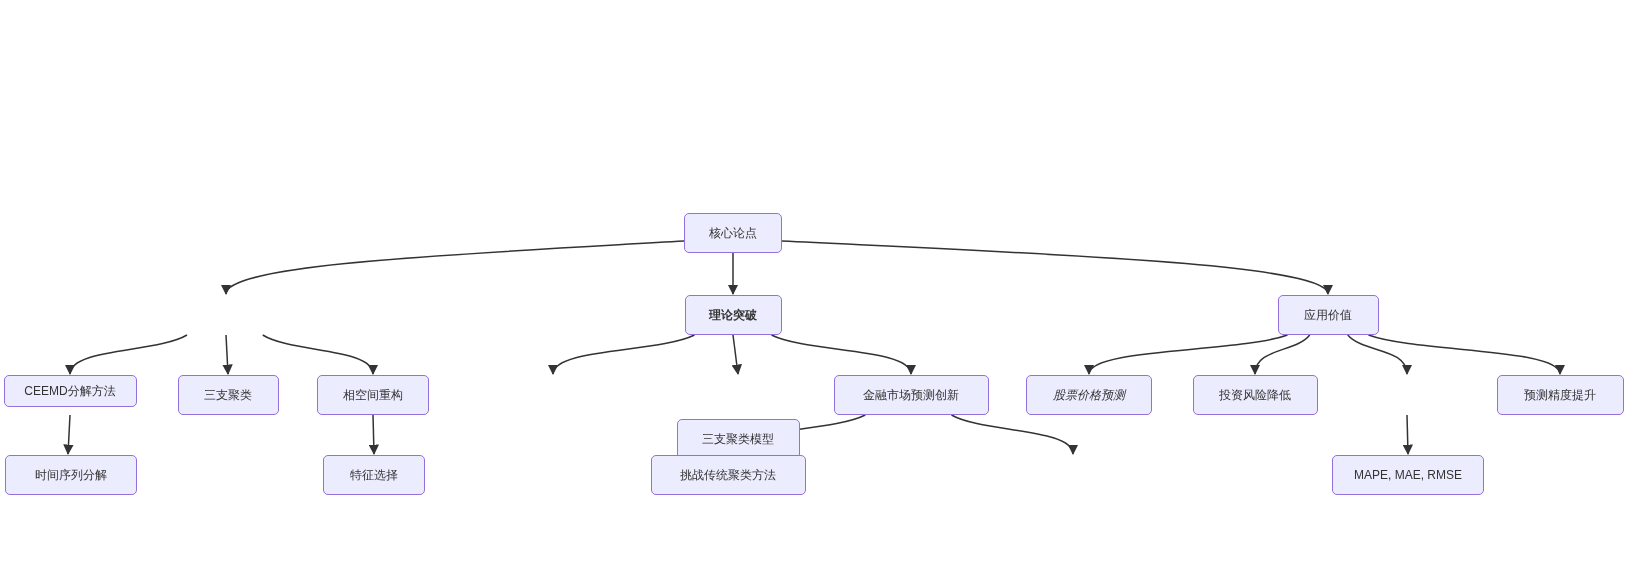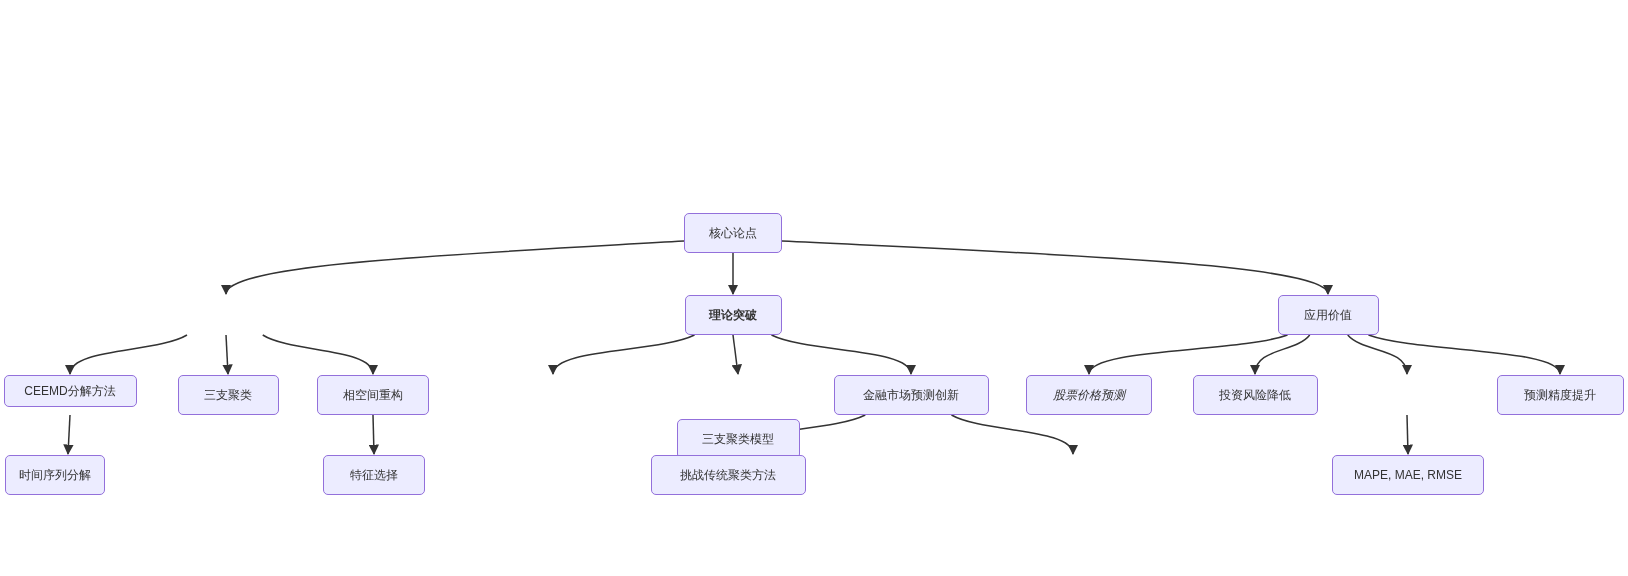--- a/index.html
+++ b/index.html
@@ -75,17 +75,17 @@
   <div class="node" style="left: 684.5px; top: 295px; width: 97px; height: 40px; font-weight: bold;">理论突破</div>
   <div class="node" style="left: 1277.5px; top: 295px; width: 101px; height: 40px;">应用价值</div>
   <div class="node" style="left: 3.5px; top: 375px; width: 133px; height: 32px;">CEEMD分解方法</div>
   <div class="node" style="left: 177.5px; top: 375px; width: 101px; height: 40px;">三支聚类</div>
   <div class="node" style="left: 317px; top: 375px; width: 112px; height: 40px;">相空间重构</div>
   <div class="node" style="left: 676.5px; top: 375px; width: 123px; height: 40px; margin-top: 44px;">三支聚类模型</div>
   <div class="node" style="left: 833.5px; top: 375px; width: 155px; height: 40px;">金融市场预测创新</div>
   <div class="node" style="left: 1026px; top: 375px; width: 126px; height: 40px; font-style: italic;">股票价格预测</div>
   <div class="node" style="left: 1192.5px; top: 375px; width: 125px; height: 40px;">投资风险降低</div>
   <div class="node" style="left: 1496.5px; top: 375px; width: 127px; height: 40px;">预测精度提升</div>
-  <div class="node" style="left: 5px; top: 455px; width: 100px; height: 40px;">时间序列分解</div>
+  <div class="node" style="left: 5px; top: 455px; width: 132px; height: 40px;">时间序列分解</div>
   <div class="node" style="left: 323px; top: 455px; width: 102px; height: 40px;">特征选择</div>
   <div class="node" style="left: 650.5px; top: 455px; width: 155px; height: 40px;">挑战传统聚类方法</div>
   <div class="node" style="left: 1332px; top: 455px; width: 152px; height: 40px;">MAPE, MAE, RMSE</div>
 </div>
 
 </body></html>

